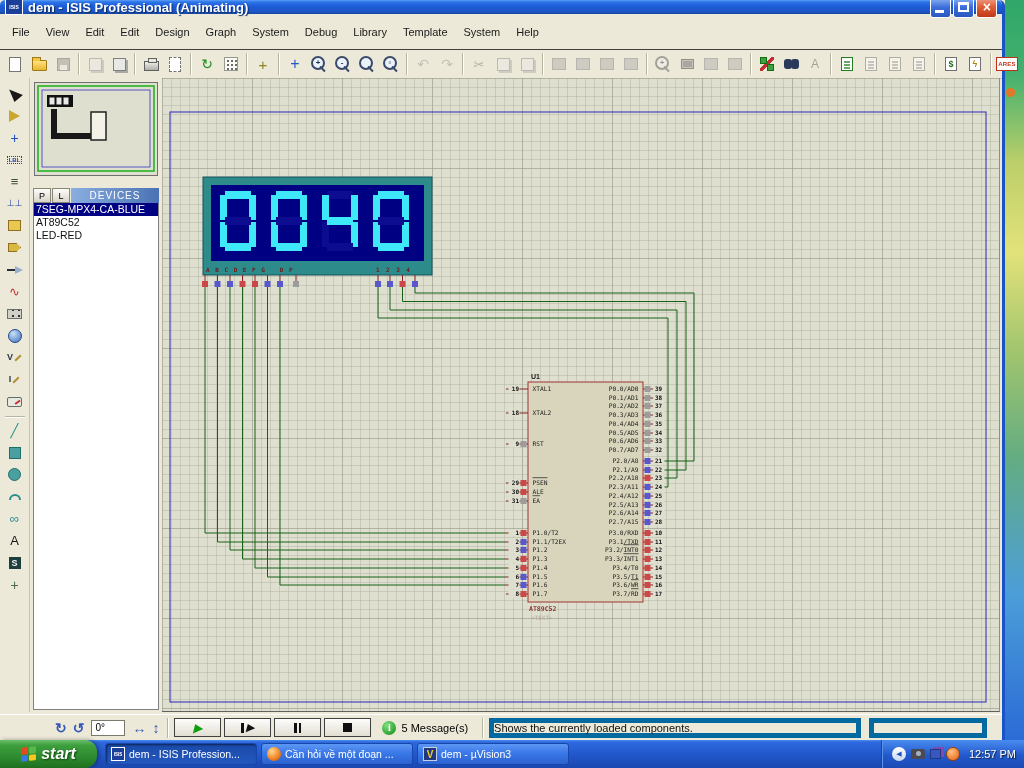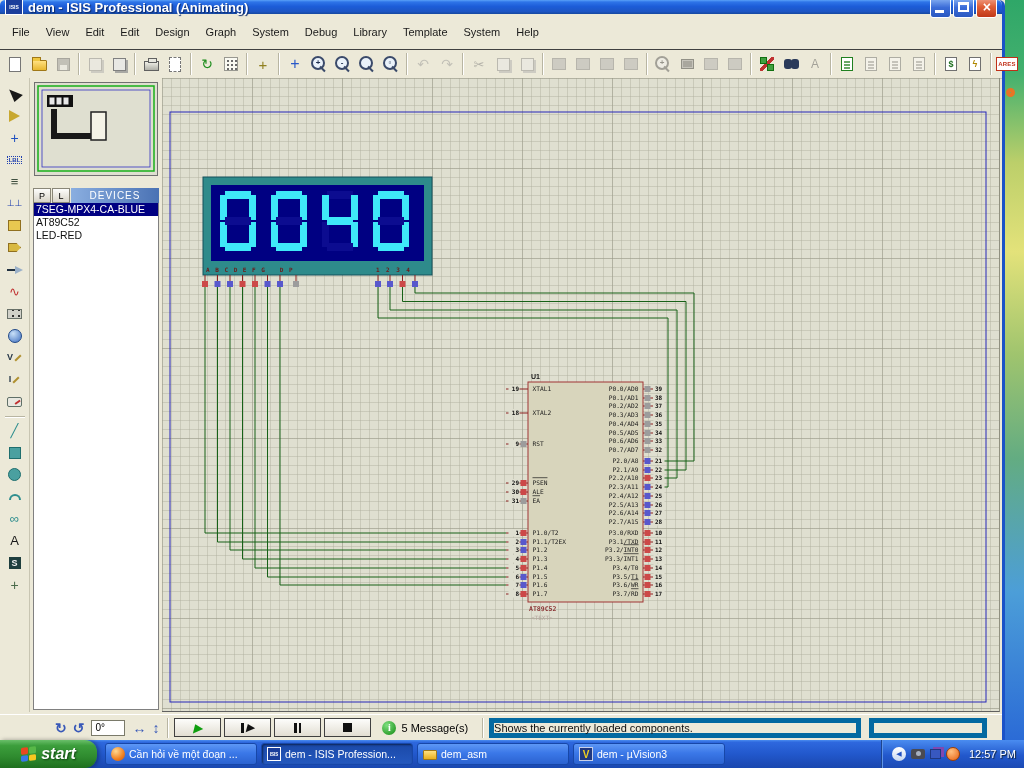--- a/index.html
+++ b/index.html
@@ -709,31 +709,27 @@
     <div class="startbtn">
       <span class="flag">
         <i style="background:#E84820"></i>
           <i style="background:#58B848"></i>
           <i style="background:#3878E8"></i>
           <i style="background:#F8C820"></i>
       </span>
       <span>start</span>
     </div>
     <div id="tasks" style="display:flex;margin-left:6px">
-        <div class="task">
-          <span class="tk-ic tk-firefox"></span>
-          <span>Cần hỏi về một đoạn ...</span>
-        </div>
         <div class="task active">
           <span class="tk-ic tk-isis">ISIS</span>
           <span>dem - ISIS Profession...</span>
         </div>
         <div class="task">
-          <span class="tk-ic tk-folder"></span>
-          <span>dem_asm</span>
+          <span class="tk-ic tk-firefox"></span>
+          <span>Cần hỏi về một đoạn ...</span>
         </div>
         <div class="task">
           <span class="tk-ic tk-uvision">V</span>
           <span>dem  - µVision3</span>
         </div>
       </div>
     <div class="tray">
       <span class="ico tr-chev">◀</span>
       <span class="ico tr-cam"></span>
       <span class="ico tr-net"></span>

